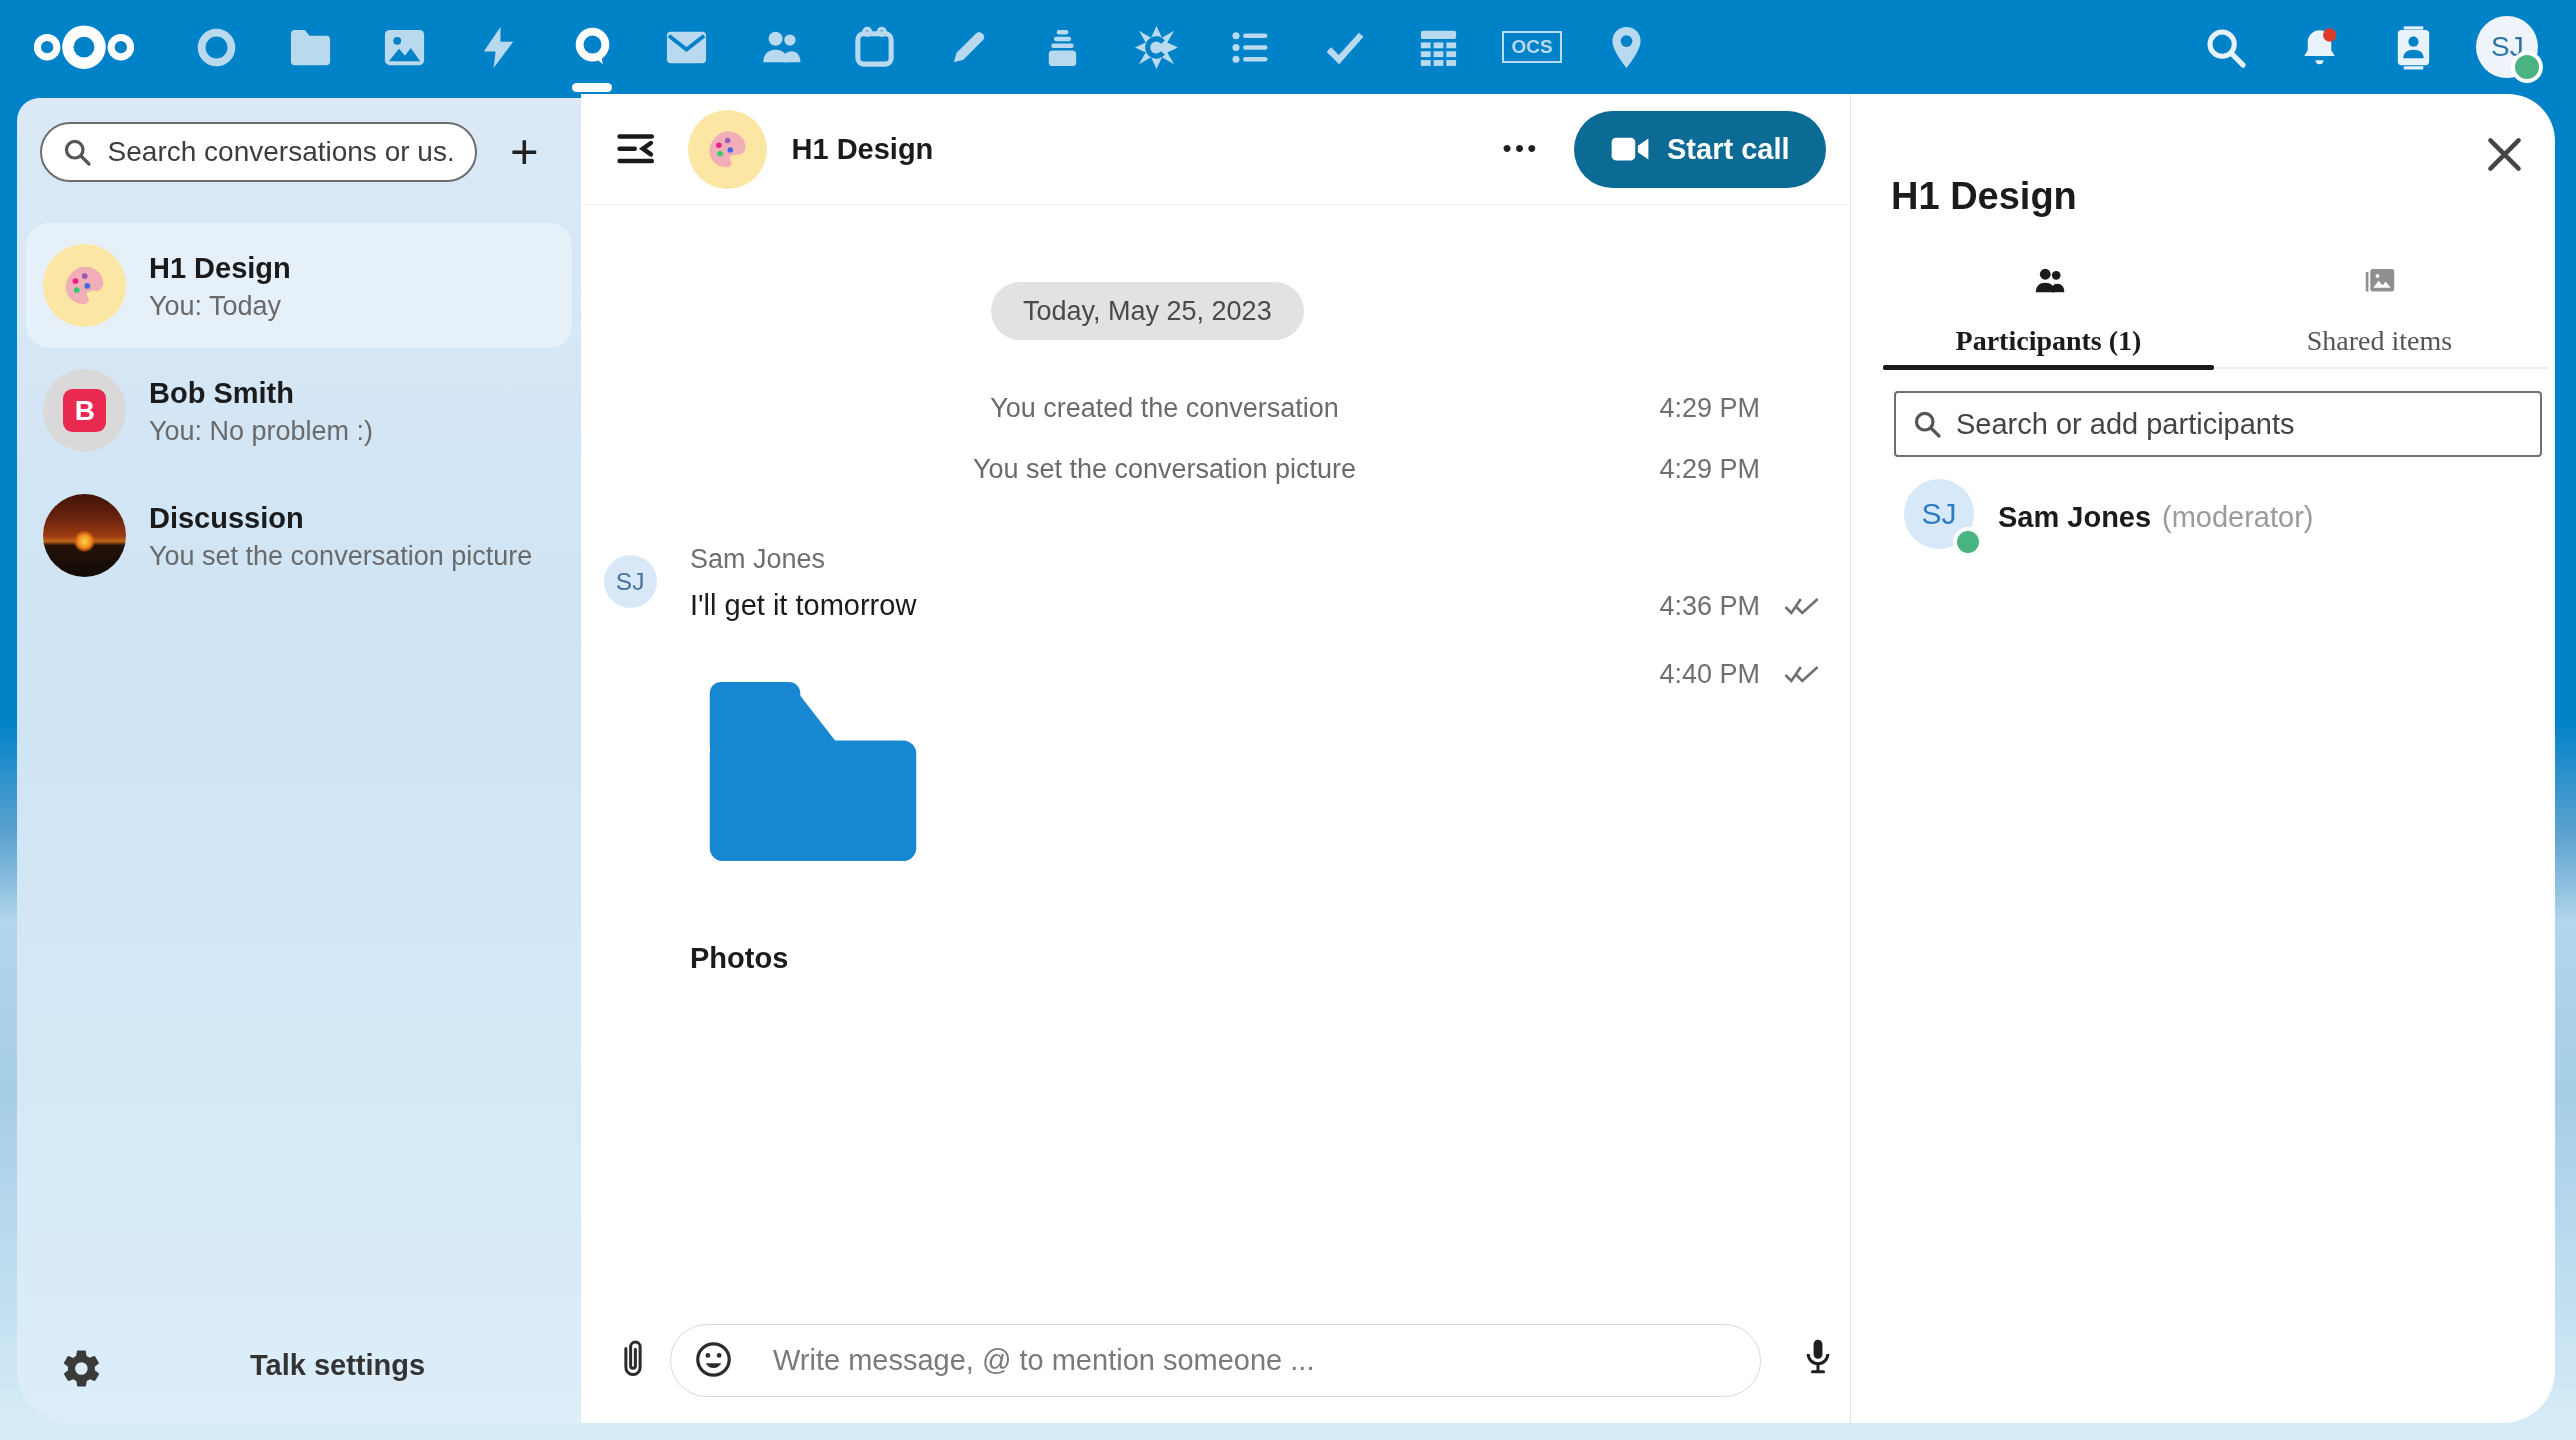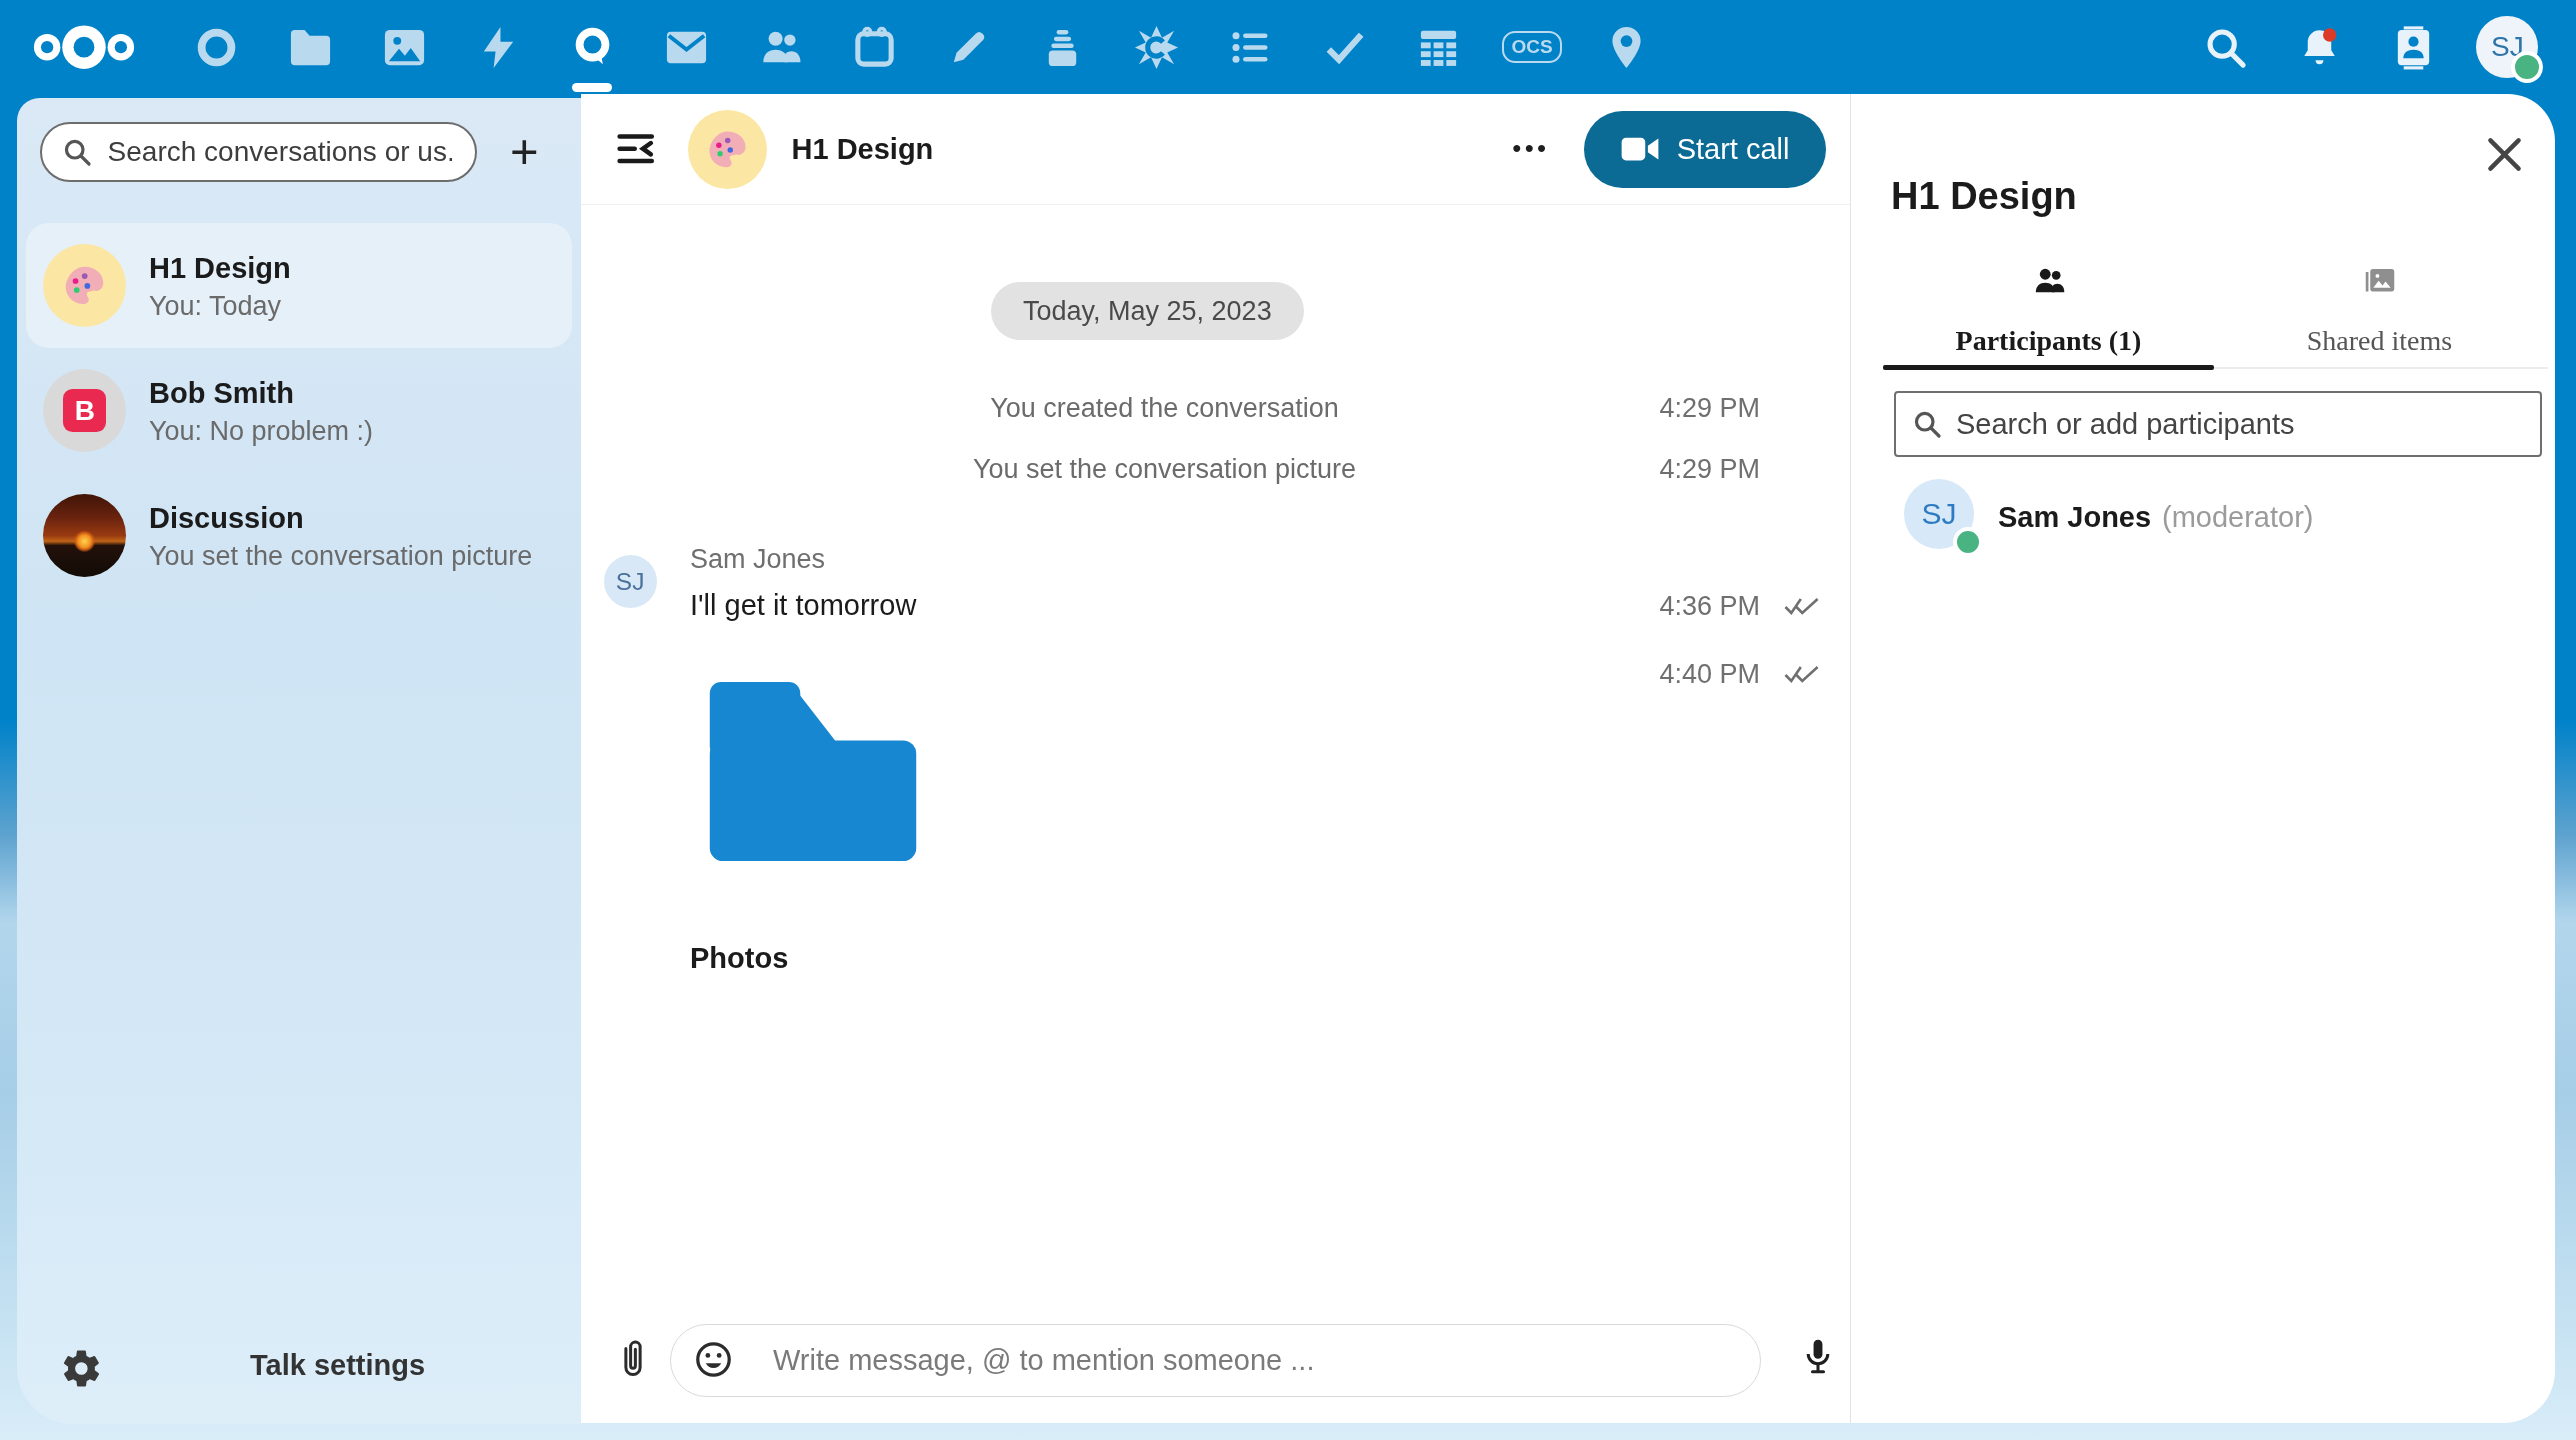--- a/index.html
+++ b/index.html
@@ -11,21 +11,21 @@
   
   #navbar{position:absolute;left:0;top:0;width:100%;height:94px;background:#0082c9;}
   .logo{position:absolute;left:32px;top:15px;width:104px;height:64px;cursor:pointer;}
   .appicons{position:absolute;left:169px;top:0;height:94px;display:flex;}
   .appicon{width:94px;height:94px;display:flex;align-items:center;justify-content:center;position:relative;color:#b9d9ee;cursor:pointer;}
   .appicon.active{color:#ffffff;}
   .appicon svg{width:47px;height:47px;display:block;}
   .active-indicator{position:absolute;left:50%;transform:translateX(-50%);bottom:1.9px;width:40px;height:9.4px;border-radius:4.7px;background:#fff;}
   .nav-right{position:absolute;right:21.7px;top:0;height:94px;display:flex;}
   .nav-right .appicon{color:#e8f2fa;}
-  .ocs-pill{border:2.8px solid currentColor;border-radius:13px;padding:2.8px 7.5px;font-size:19px;font-weight:bold;color:currentColor;text-align:center;}
+  .ocs-pill{border:2.8px solid currentColor;border-radius:0;padding:2.8px 7.5px;font-size:19px;font-weight:bold;color:currentColor;text-align:center;}
   .nav-avatar{width:94px;height:94px;display:flex;align-items:center;justify-content:center;position:relative;cursor:pointer;}
   .nav-avatar .circ{width:62px;height:62px;border-radius:50%;background:#eef4f9;display:flex;align-items:center;justify-content:center;
     font-size:28px;color:#2e74a9;}
   .status-dot{position:absolute;right:11.3px;bottom:11.3px;width:32px;height:32px;border-radius:50%;background:#49b382;border:4.7px solid #fff;box-sizing:border-box;}
   
   #sidebar{position:absolute;left:17px;top:98px;width:564px;height:1326px;
     background:linear-gradient(180deg,#dbe9f6 0%,#cfe4f4 40%,#d4e8f6 75%,#ddeef9 100%);
     border-radius:22.6px 0 0 56px;}
   .search-row{position:absolute;left:22.6px;top:23.5px;right:22.6px;height:60px;}
   .conv-search{position:absolute;left:0;top:0;width:437px;height:60px;box-sizing:border-box;border:2.8px solid #6d6d6d;border-radius:30px;
@@ -61,21 +61,21 @@
   #card{position:absolute;left:581px;top:94px;width:1974px;height:1329px;background:#fff;border-radius:0 47px 52px 0;}
   
   #chat{position:absolute;left:0;top:0;width:1270px;height:100%;border-right:1.9px solid #e3e3e3;box-sizing:border-box;}
   .chat-header{position:absolute;left:0;top:0;width:100%;height:111px;border-bottom:1.9px solid #f0f0f0;box-sizing:border-box;
     display:flex;align-items:center;}
   .collapse-btn{margin-left:28px;width:53px;height:53px;border:none;background:transparent;cursor:pointer;padding:3.8px;}
   .chat-avatar{width:79px;height:79px;border-radius:50%;margin-left:26px;flex:0 0 auto;}
   .chat-title{margin-left:24.5px;font-size:29px;font-weight:bold;color:#1b1b1b;}
   .chat-header .spacer{flex:1;}
   .dots-btn{border:none;background:transparent;font-size:24.5px;font-weight:bold;letter-spacing:3.8px;color:#1f1f1f;cursor:pointer;margin-right:28px;}
-  .startcall-btn{height:77px;border:none;border-radius:39px;background:#0b6b95;color:#fff;font-size:29px;font-weight:normal;
+  .startcall-btn{height:77px;border:none;border-radius:39px;background:#0b6b95;color:#fff;font-size:29px;font-weight:bold;
     display:flex;align-items:center;gap:17px;padding:0 36px;margin-right:24.5px;cursor:pointer;font-family:"Liberation Sans",sans-serif;}
   
   .date-pill{position:absolute;left:410px;top:188px;height:58px;border-radius:29px;background:#e2e2e2;color:#4a4a4a;
     font-size:27px;display:flex;align-items:center;padding:0 32px;}
   .sysrow-text{position:absolute;left:0;width:1167px;text-align:center;font-size:27px;color:#6b6b6b;}
   .time-label{position:absolute;left:1075px;width:104px;text-align:right;font-size:27px;color:#6f6f6f;}
   .dblcheck{position:absolute;left:1203px;width:38px;height:22.6px;}
   .msg-avatar{position:absolute;left:22.6px;top:461px;width:53px;height:53px;border-radius:50%;background:#d9e8f7;
     display:flex;align-items:center;justify-content:center;font-size:24.5px;color:#49729c;}
   .msg-author{position:absolute;left:109px;top:450px;font-size:27px;color:#6f6f6f;}

